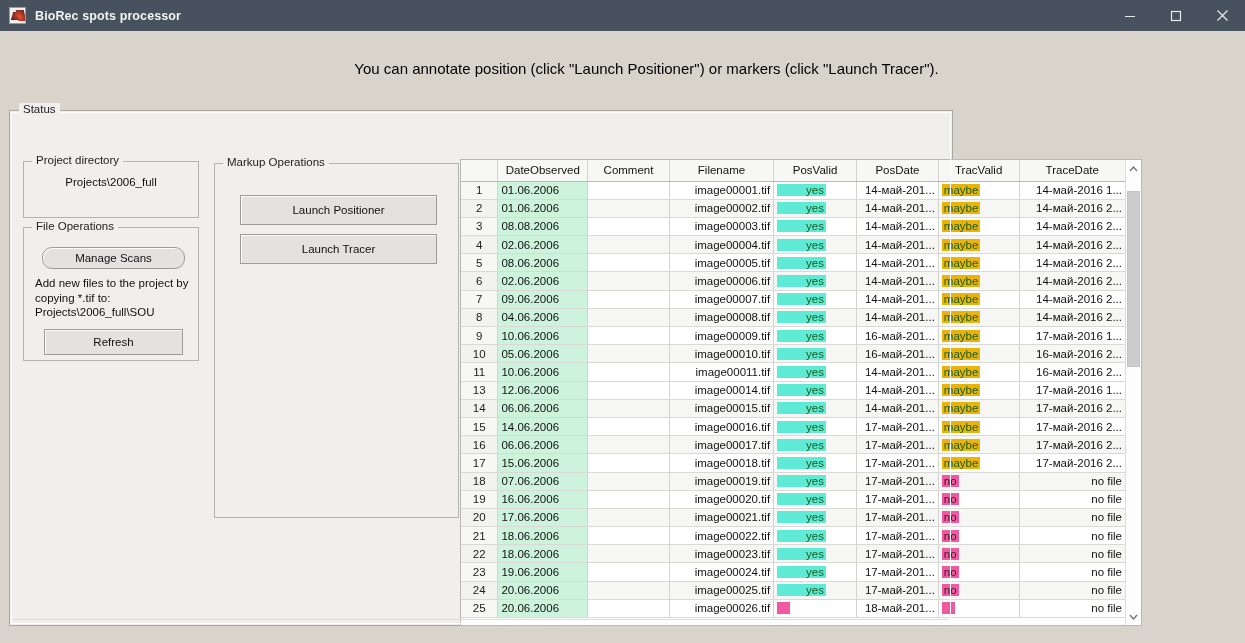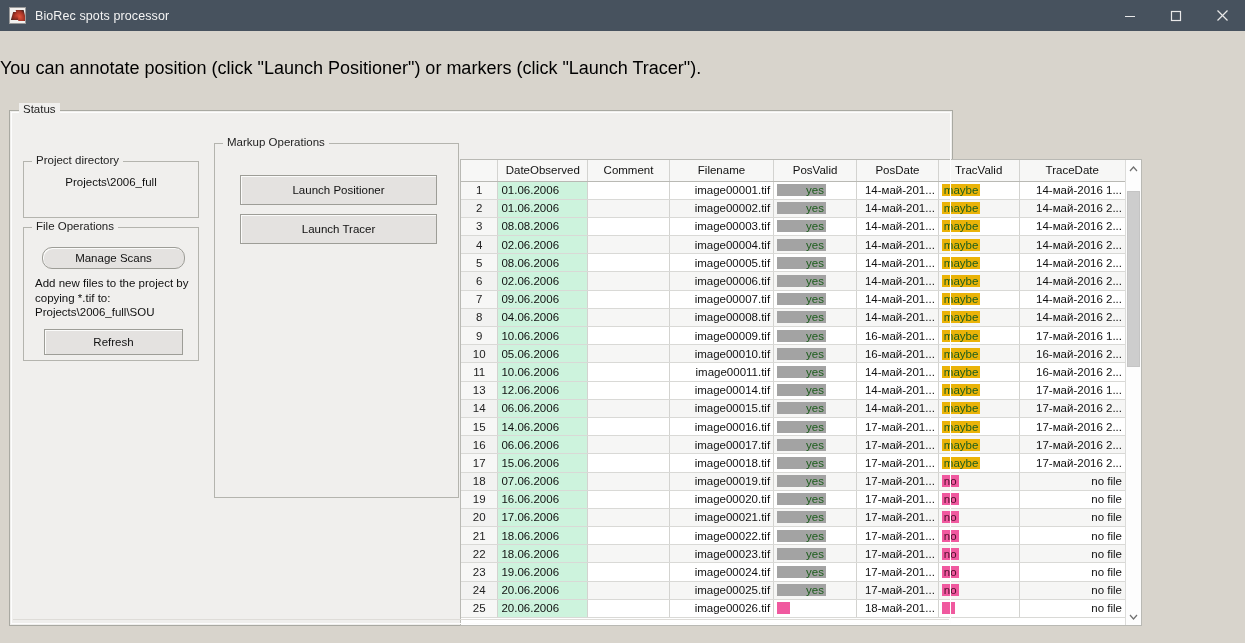--- a/index.html
+++ b/index.html
@@ -20,33 +20,33 @@
     background:#f2f0ee; border:1px solid #9a9a9a; position:relative; overflow:hidden;
     flex:0 0 auto;
   }
   #app-icon .m1{position:absolute;left:2px;top:4px;width:7px;height:8px;
     background:radial-gradient(ellipse at 70% 40%, #d1402e 0%, #8e2c20 55%, #3c2320 100%);
     transform:skewX(-16deg);}
   #app-icon .m2{position:absolute;left:7px;top:2px;width:8px;height:11px;
     background:radial-gradient(ellipse at 30% 60%, #e2543c 0%, #a03123 60%, #2e1c1a 100%);
     transform:skewX(14deg);}
   #title-text{
-    color:#f3f3f3; font-size:12.5px; letter-spacing:.1px;
+    color:#f3f3f3; font-size:12.5px; letter-spacing:.1px;font-weight:bold;
   }
   .wbtn{
     width:46px; height:31px; display:flex; align-items:center; justify-content:center;
     flex:0 0 auto;
   }
   #wbtns{position:absolute; right:0; top:0; display:flex;}
   .wbtn svg{display:block;}
 
   
   #banner{
-    height:75px; display:flex; align-items:center; 
-    background:#d8d4cc; color:#000; font-size:18px;
+    height:75px; display:flex; align-items:center; justify-content:center;
+    background:#d8d4cc; color:#000; font-size:15px;margin-left:48px;
   }
 
   
   #status-group{
     position:absolute; left:9px; top:110px; width:944px; height:516px;
     border:1px solid #a9a9a2; background:#f0efed;
   }
   #status-group::after{
     content:""; position:absolute; left:1px; top:1px; right:1px; bottom:1px;
     border:1px solid #fdfdfd; pointer-events:none;
@@ -80,21 +80,21 @@
   }
   #manage-scans{ left:18px; top:19px; width:143px; height:22px;border-radius:10px; }
   #fileops-note{
     position:absolute; left:11px; right:3px; top:48px; 
     font-size:11.5px; color:#111; line-height:14.5px;
   }
   #refresh-btn{ left:20px; top:101px; width:139px; height:26px; }
 
   #goback-btn{ left:13px; top:264px; width:176px; height:26px; }
 
-  #markup-grp{ left:204px; top:32px; width:245px; height:355px; }
+  #markup-grp{ left:204px; top:52px; width:245px; height:355px; }
   #launch-positioner{ left:25px; top:31px; width:197px; height:30px; }
   #launch-tracer{ left:25px; top:70px; width:197px; height:30px; }
 
   
   #table-wrap{
     position:absolute; left:450px; top:48px; width:682px; height:467px;
     background:#ffffff; border:1px solid #b9b9b4;
     overflow:hidden;
   }
   table#grid{
@@ -117,21 +117,21 @@
     border-right:1px solid #c8c8c4;
   }
   tr.alt td{ background:#f6f6f5; }
   tr.alt td.rownum{ background:#f2f2f1; }
   td.c-date  { background:#cdf3dd !important; text-align:left; }
   td.c-comment{ text-align:left; }
   td.c-file  { text-align:right; padding-right:6px; }
   td.c-posdate, td.c-tracedate { text-align:right; padding-right:6px; }
   td.c-valid, td.c-tracvalid { text-align:left; padding-left:4px; }
   .tag{ padding:0 2px; }
-  .tag.yes   { background:#a3a3a3; color:#1c5d1c;padding-left:29px; }
+  .tag.yes   { background:#5eead4; color:#1c5d1c;padding-left:29px; }
   .tag.maybe { background:#eab308; color:#1c5d1c; }
   .tag.no    { background:#f0599f; color:#4d0d2b; }
   .tag.blank { background:#f0599f; color:#f0599f; display:inline-block; min-width:13px; }
 
   
   col.w-row{ width:33px; }
   col.w-dateobs{ width:80px; }
   col.w-comment{ width:73px; }
   col.w-file{ width:93px; }
   col.w-posvalid{ width:74px; }

